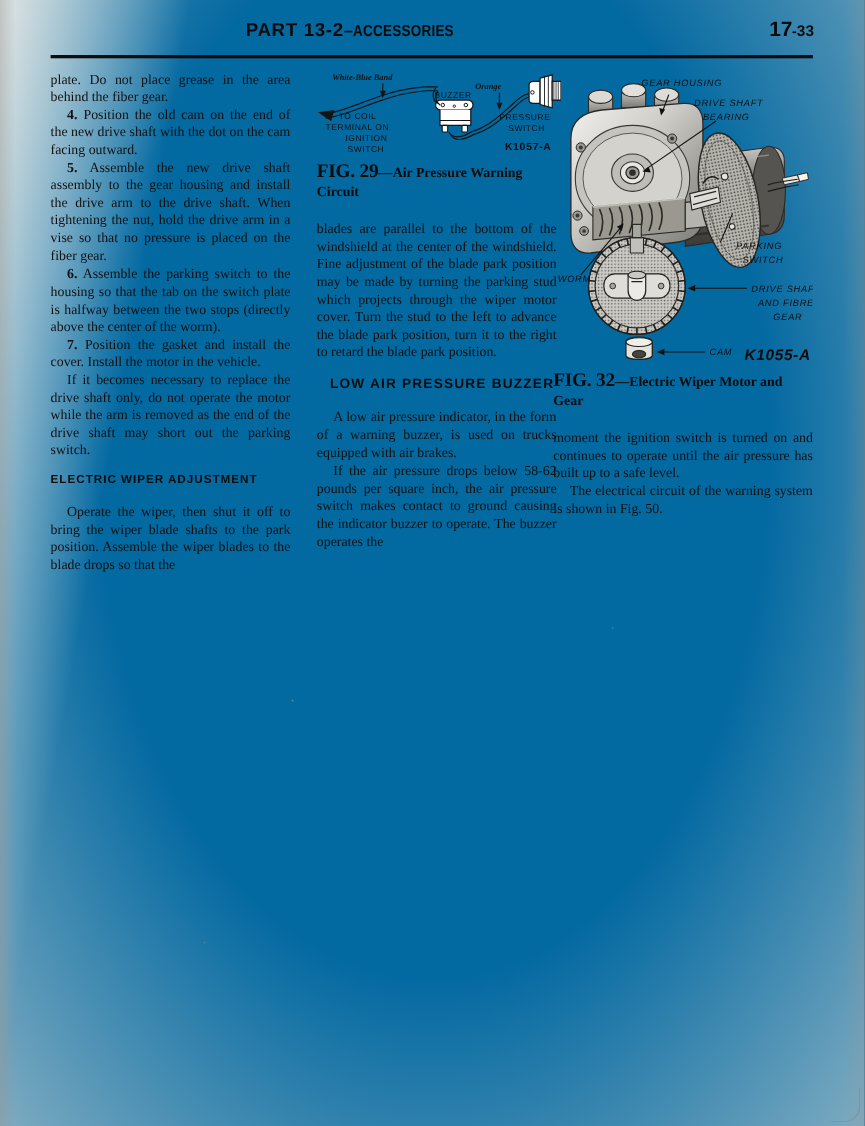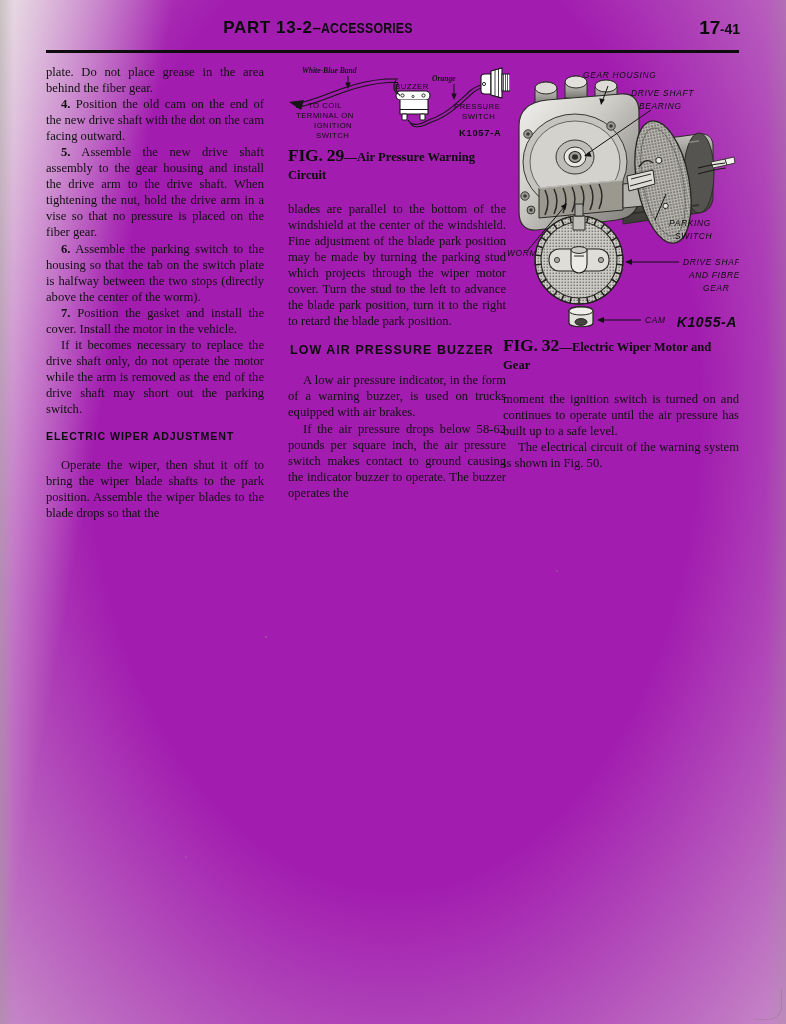--- a/index.html
+++ b/index.html
@@ -1,21 +1,21 @@
 <!DOCTYPE html>
 <html><head>
 <meta charset="utf-8">
 <title>Shop Manual Page 13-23</title>
 <style>
   html,body{margin:0;padding:0;background:#8a8a8a;}
   body{font-family:"Liberation Serif",serif;}
   .page{
     position:relative;
     width:786px;height:1024px;
-    background:#a21caf;
+    background:#0369a1;
     overflow:hidden;
     box-sizing:border-box;
   }
   
   .paper-tint{
     position:absolute;inset:0;
     background:
       radial-gradient(ellipse at 50% 40%, rgba(255,255,255,0) 55%, rgba(228,226,220,.55) 100%),
       linear-gradient(100deg, rgba(246,245,240,.9) 0%, rgba(253,253,251,0) 18%);
     pointer-events:none;
@@ -92,21 +92,21 @@
     margin:13px 0 5px 0;
     font-family:"Liberation Sans",sans-serif;
     font-size:10.6px;
     font-weight:bold;
     letter-spacing:.9px;
     color:#0b0b0b;
   }
   h3.sub.big{
     font-size:12.4px;
     letter-spacing:1.1px;
-    margin:14px 0 5px 2px;
+    margin:14px 0 5px 12px;
   }
 
   
   .fig-caption{
     font-family:Liberation Serif, serif;
     color:#0b0b0b;
     line-height:15.5px;
     margin-top:4px;
   }
   .fig-no{font-weight:bold;font-size:17.5px;letter-spacing:-.2px;}
@@ -156,21 +156,21 @@
 
   <div class="speck" style="left:265px;top:636px;width:2px;height:2px;"></div>
   <div class="speck" style="left:556px;top:570px;width:2px;height:2px;opacity:.35;"></div>
   <div class="speck" style="left:185px;top:856px;width:2px;height:2px;opacity:.3;"></div>
 
   <div class="header">
     <div class="header-title">
       <span class="ht-part">PART 13-2</span><span class="ht-dash">–</span><span class="ht-acc">ACCESSORIES</span>
     </div>
     <div class="header-folio">
-      <span class="folio-major">17</span><span class="folio-sep">-</span><span class="folio-minor">41</span>
+      <span class="folio-major">17</span><span class="folio-sep">-</span><span class="folio-minor">33</span>
     </div>
   </div>
   <div class="header-rule"></div>
 
   <div class="col col-1">
     <p class="body">plate. Do not place grease in the area behind the fiber gear.</p>
     <p class="body indent"><span class="num">4.</span> Position the old cam on the end of the new drive shaft with the dot on the cam facing outward.</p>
     <p class="body indent"><span class="num">5.</span> Assemble the new drive shaft assembly to the gear housing and install the drive arm to the drive shaft. When tightening the nut, hold the drive arm in a vise so that no pressure is placed on the fiber gear.</p>
     <p class="body indent"><span class="num">6.</span> Assemble the parking switch to the housing so that the tab on the switch plate is halfway between the two stops (directly above the center of the worm).</p>
     <p class="body indent"><span class="num">7.</span> Position the gasket and install the cover. Install the motor in the vehicle.</p>

